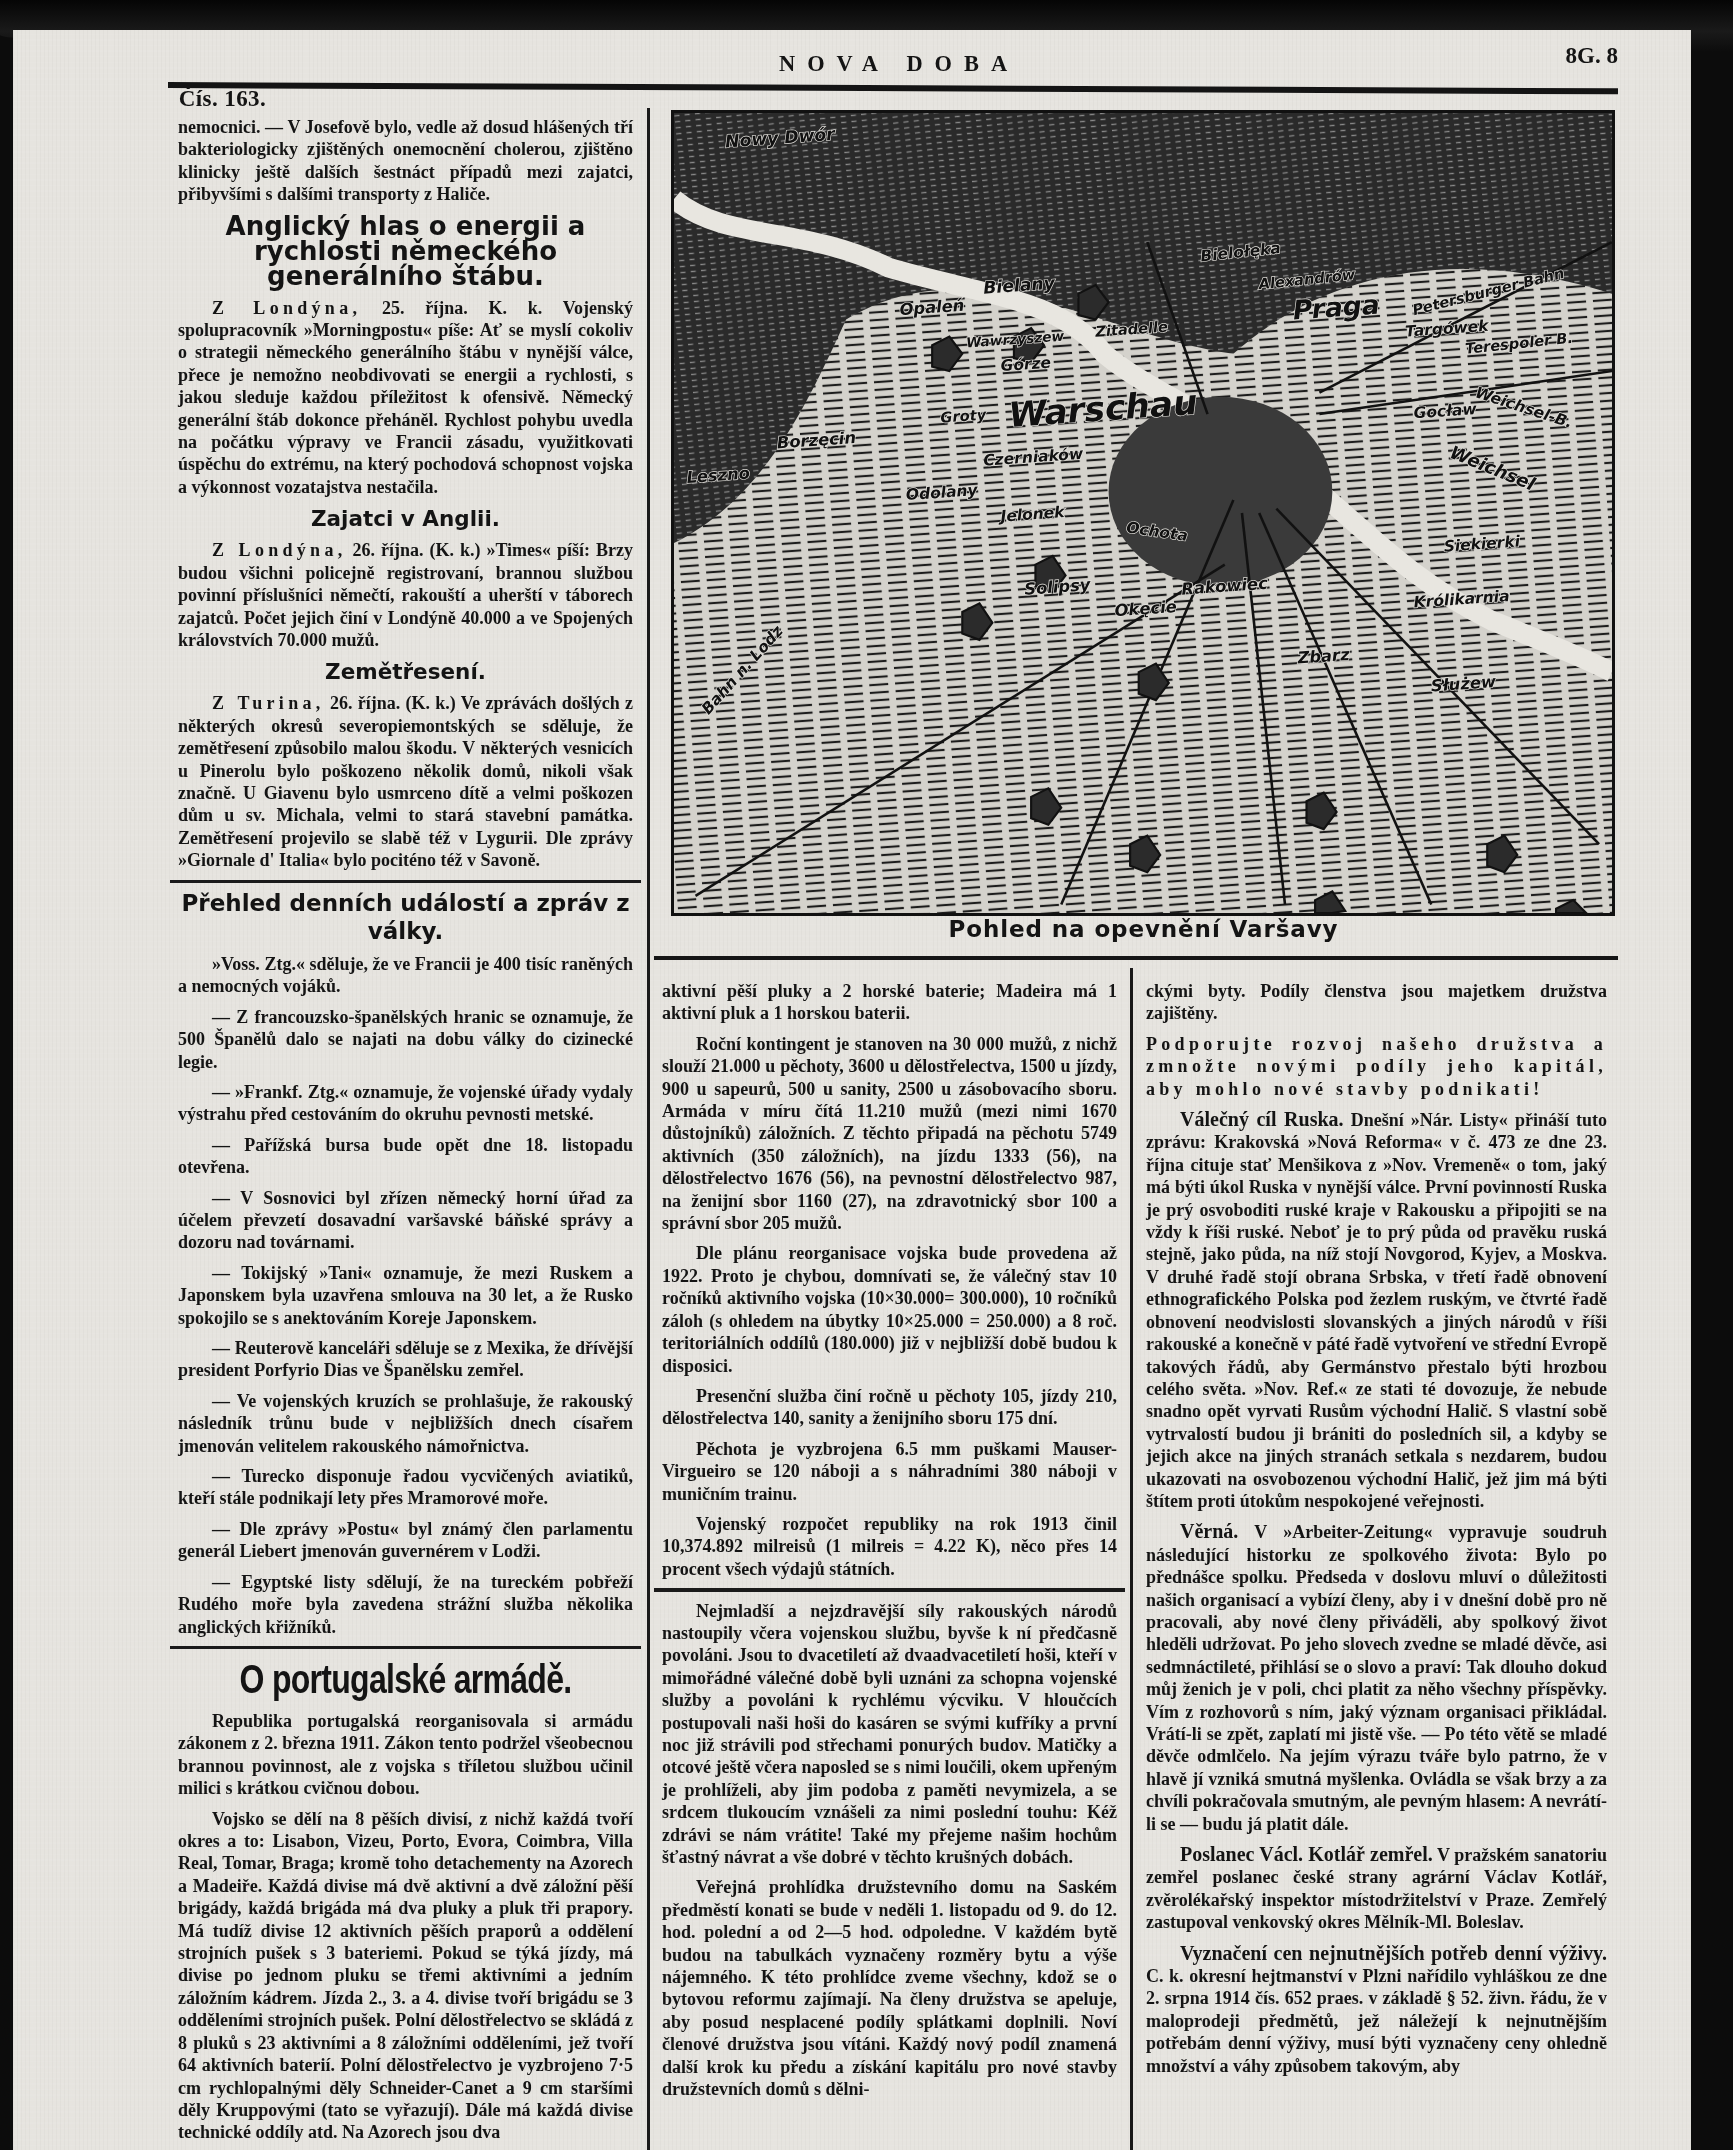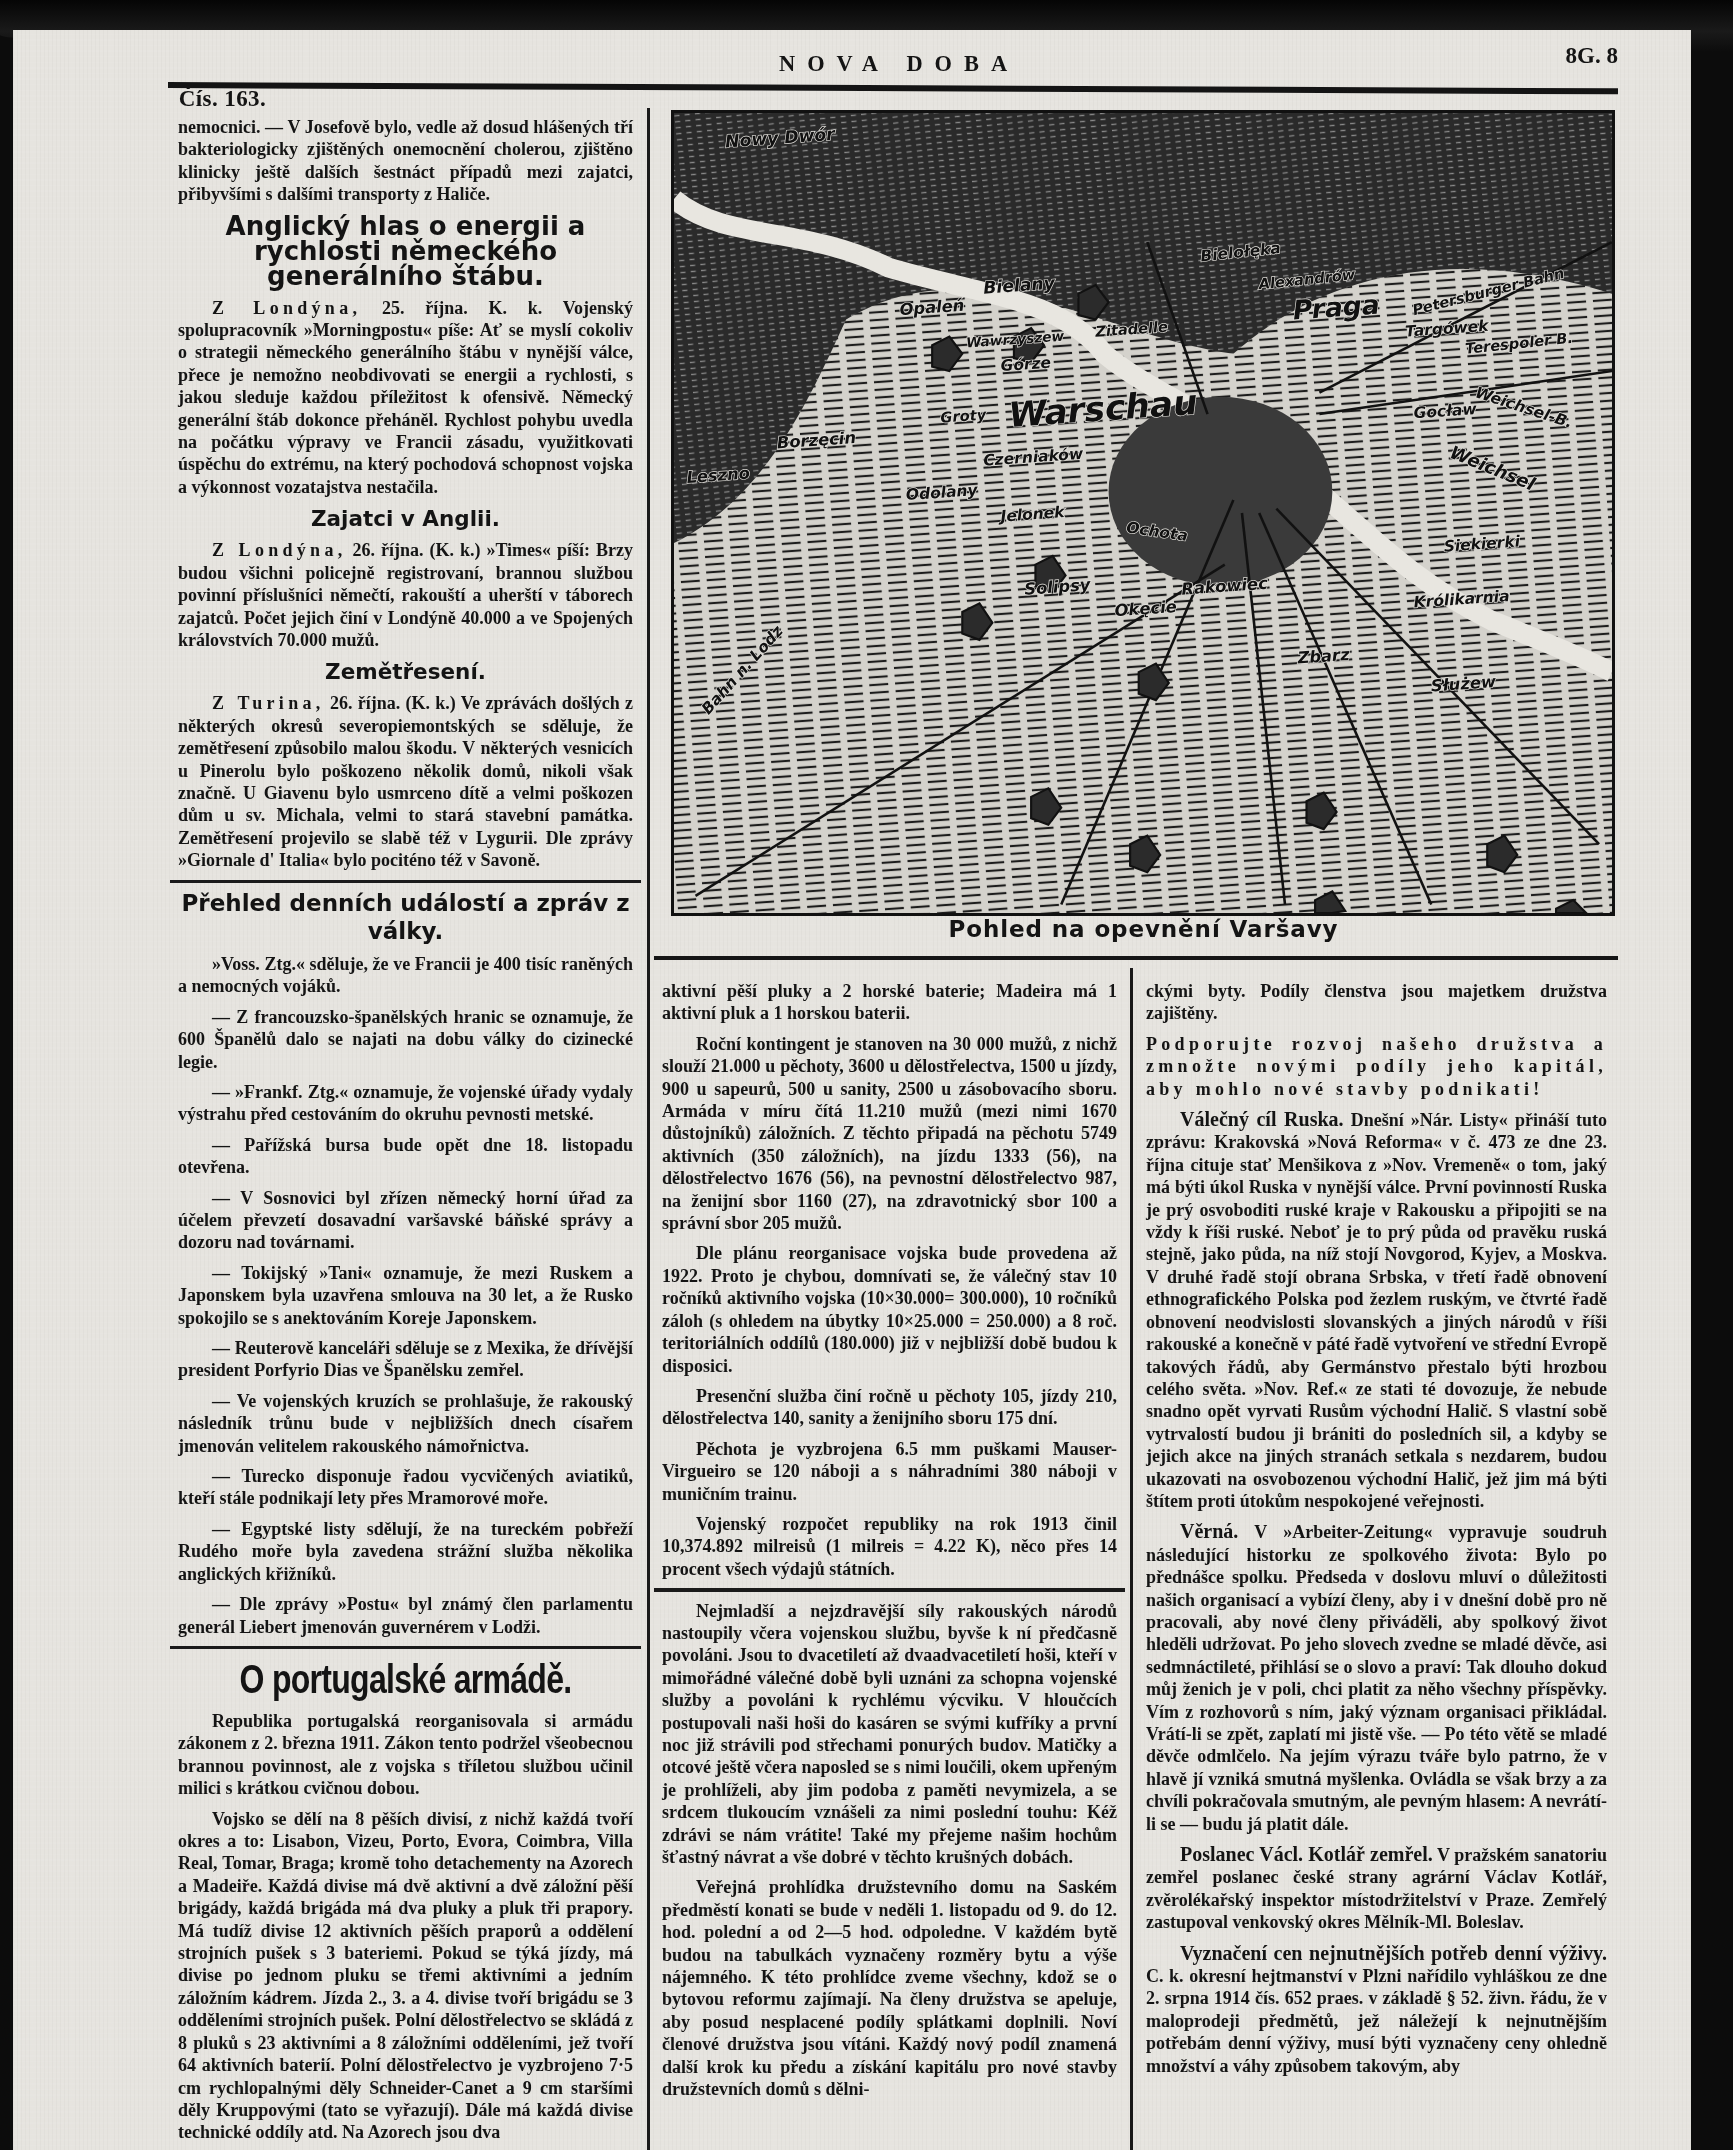--- a/index.html
+++ b/index.html
@@ -67,30 +67,30 @@
 
   <div class="h-sans" style="font-size:21.5px;">Zajatci v Anglii.</div>
   <p><span class="spaced">Z Londýna,</span> <span>26. října. (K. k.) »Times« píší: Brzy budou všichni policejně registrovaní, brannou službou povinní příslušníci němečtí, rakouští a uherští v táborech zajatců. Počet jejich činí v Londýně 40.000 a ve Spojených královstvích 70.000 mužů.</span></p>
 
   <div class="h-sans" style="font-size:21.5px;">Zemětřesení.</div>
   <p><span class="spaced">Z Turina,</span> <span>26. října. (K. k.) Ve zprávách došlých z některých okresů severopiemontských se sděluje, že zemětřesení způsobilo malou škodu. V některých vesnicích u Pinerolu bylo poškozeno několik domů, nikoli však značně. U Giavenu bylo usmrceno dítě a velmi poškozen dům u sv. Michala, velmi to stará stavební památka. Zemětřesení projevilo se slabě též v Lygurii. Dle zprávy »Giornale d' Italia« bylo pociténo též v Savoně.</span></p>
 
   <div class="rule"></div>
   <div class="h-sans" style="font-size:23px; line-height:28px;">Přehled denních událostí a zpráv z války.</div>
   <p>»Voss. Ztg.« sděluje, že ve Francii je 400 tisíc raněných a nemocných vojáků.</p>
-  <p>— Z francouzsko-španělských hranic se oznamuje, že 600 Španělů dalo se najati na dobu války do cizinecké legie.</p>
+  <p>— Z francouzsko-španělských hranic se oznamuje, že 500 Španělů dalo se najati na dobu války do cizinecké legie.</p>
   <p>— »Frankf. Ztg.« oznamuje, že vojenské úřady vydaly výstrahu před cestováním do okruhu pevnosti metské.</p>
   <p>— Pařížská bursa bude opět dne 18. listopadu otevřena.</p>
   <p>— V Sosnovici byl zřízen německý horní úřad za účelem převzetí dosavadní varšavské báňské správy a dozoru nad továrnami.</p>
   <p>— Tokijský »Tani« oznamuje, že mezi Ruskem a Japonskem byla uzavřena smlouva na 30 let, a že Rusko spokojilo se s anektováním Koreje Japonskem.</p>
   <p>— Reuterově kanceláři sděluje se z Mexika, že dřívější president Porfyrio Dias ve Španělsku zemřel.</p>
   <p>— Ve vojenských kruzích se prohlašuje, že rakouský následník trůnu bude v nejbližších dnech císařem jmenován velitelem rakouského námořnictva.</p>
   <p>— Turecko disponuje řadou vycvičených aviatiků, kteří stále podnikají lety přes Mramorové moře.</p>
+  <p>— Dle zprávy »Postu« byl známý člen parlamentu generál Liebert jmenován guvernérem v Lodži.</p>
   <p>— Egyptské listy sdělují, že na tureckém pobřeží Rudého moře byla zavedena strážní služba několika anglických křižníků.</p>
-  <p>— Dle zprávy »Postu« byl známý člen parlamentu generál Liebert jmenován guvernérem v Lodži.</p>
 
   <div class="rule"></div>
   <div class="h-narrow" style="font-size:41px; line-height:45px;">O portugalské armádě.</div>
   <p>Republika portugalská reorganisovala si armádu zákonem z 2. března 1911. Zákon tento podržel všeobecnou brannou povinnost, ale z vojska s tříletou službou učinil milici s krátkou cvičnou dobou.</p>
   <p>Vojsko se dělí na 8 pěších divisí, z nichž každá tvoří okres a to: Lisabon, Vizeu, Porto, Evora, Coimbra, Villa Real, Tomar, Braga; kromě toho detachementy na Azorech a Madeiře. Každá divise má dvě aktivní a dvě záložní pěší brigády, každá brigáda má dva pluky a pluk tři prapory. Má tudíž divise 12 aktivních pěších praporů a oddělení strojních pušek s 3 bateriemi. Pokud se týká jízdy, má divise po jednom pluku se třemi aktivními a jedním záložním kádrem. Jízda 2., 3. a 4. divise tvoří brigádu se 3 odděleními strojních pušek. Polní dělostřelectvo se skládá z 8 pluků s 23 aktivními a 8 záložními odděleními, jež tvoří 64 aktivních baterií. Polní dělostřelectvo je vyzbrojeno 7·5 cm rychlopalnými děly Schneider-Canet a 9 cm staršími děly Kruppovými (tato se vyřazují). Dále má každá divise technické oddíly atd. Na Azorech jsou dva</p>
 </div>
 
 <div class="vrule" style="left:647px; top:108px; height:2052px;"></div>
 
 <div class="map">

